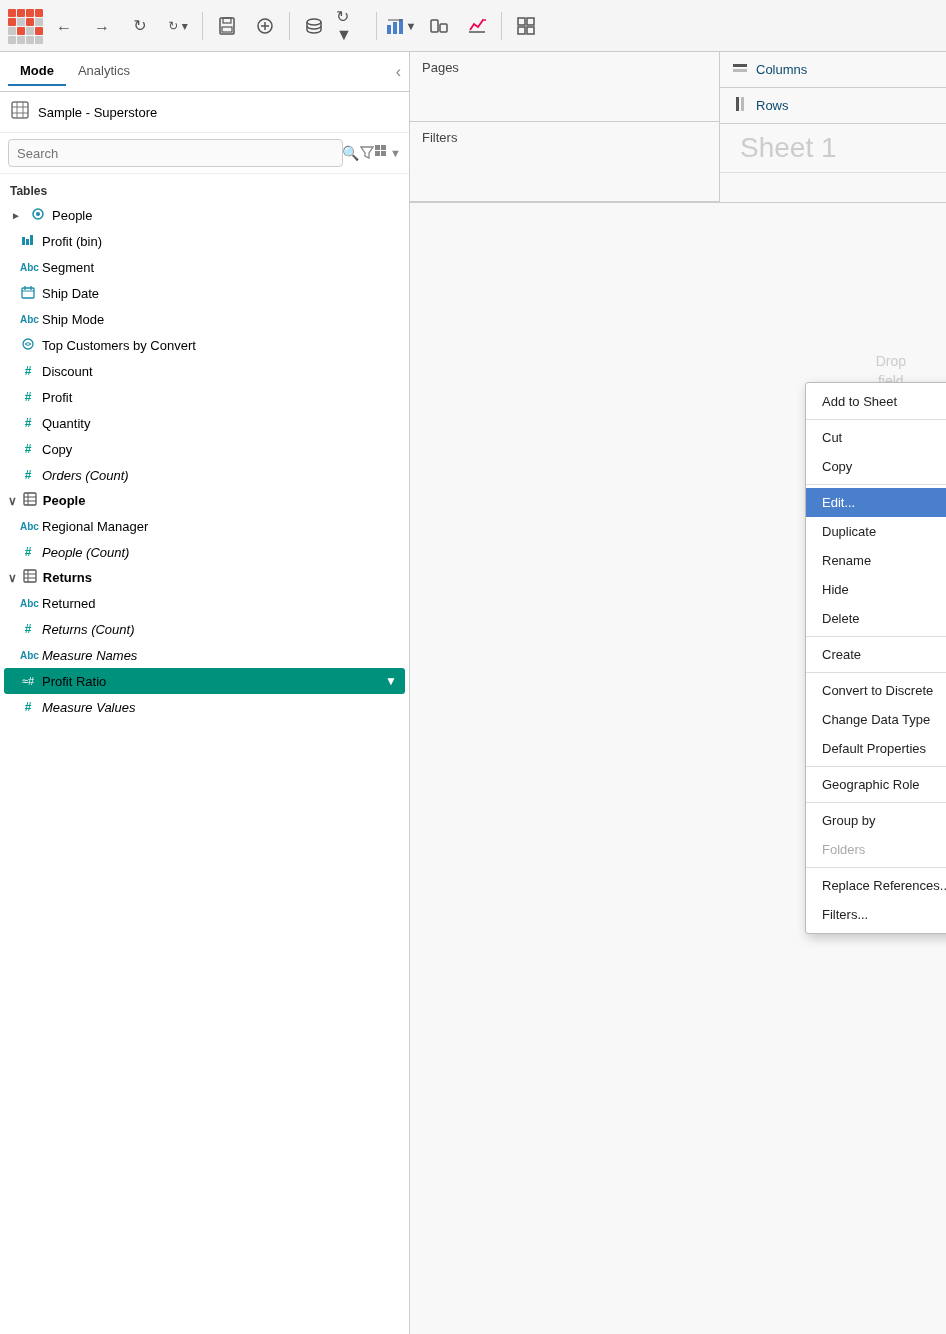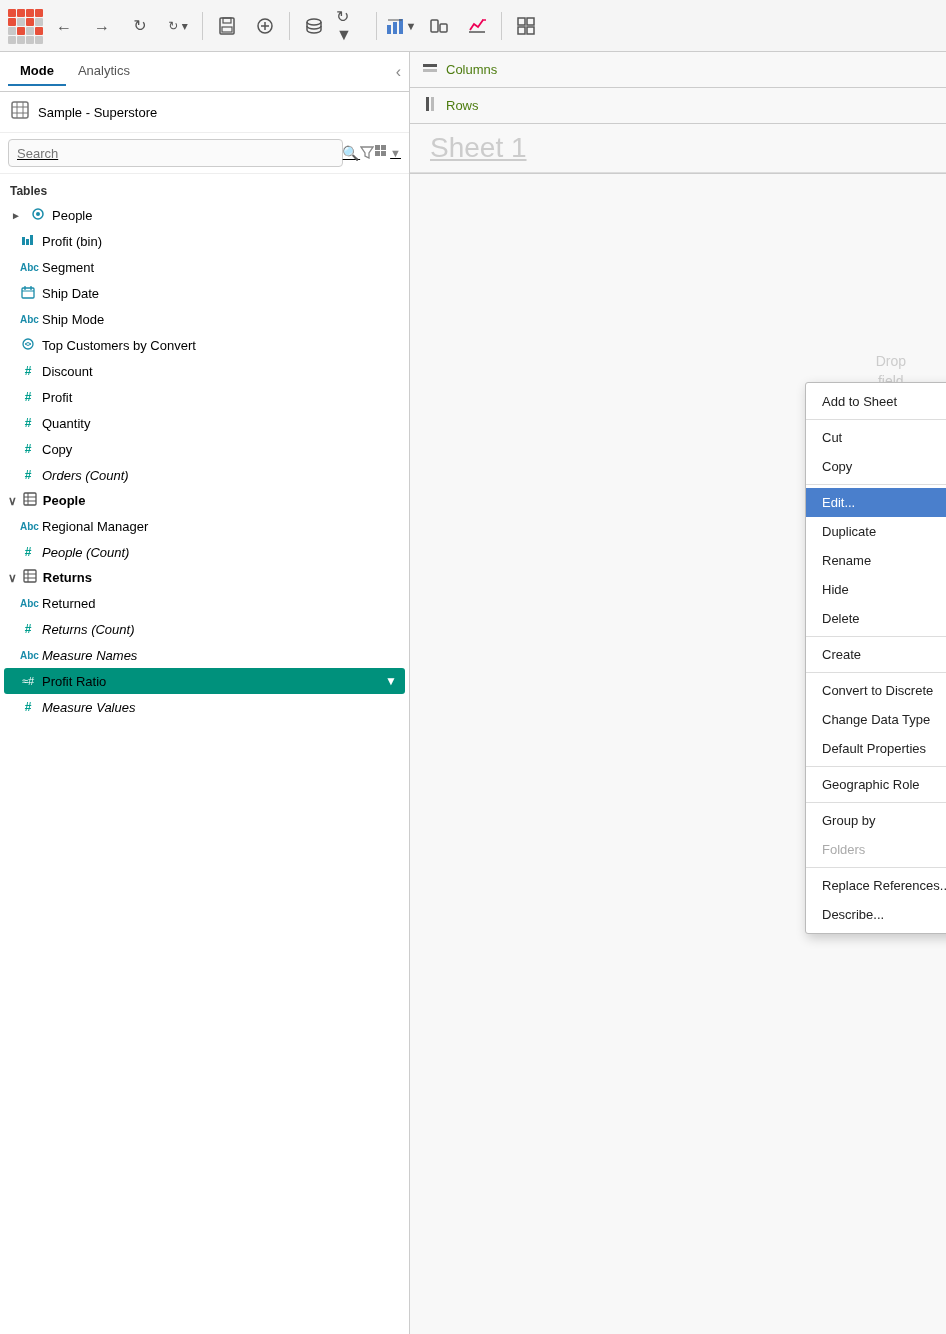--- a/index.html
+++ b/index.html
@@ -89,21 +89,20 @@
       font-size: 13px;
     }
     .ds-icon { color: #777; font-size: 16px; }
 
     
     .search-row {
       display: flex;
       align-items: center;
       padding: 6px 8px;
       border-bottom: 1px solid #eee;
-      text-decoration: underline;
     }
     .search-input {
       flex: 1;
       height: 28px;
       border: 1px solid #ccc;
       border-radius: 4px;
       padding: 0 8px;
       font-size: 13px;
       background: #fafafa;
     }
@@ -188,31 +187,30 @@
       color: #444;
     }
     .shelf-row {
       display: flex;
       align-items: center;
       border-bottom: 1px solid #ccc;
       height: 36px;
       padding: 0 12px;
       gap: 8px;
     }
-    .shelf-label { font-size: 13px; color: #4d7c0f; }
+    .shelf-label { font-size: 13px; color: #0c4a6e; }
     .shelf-icon { color: #555; font-size: 14px; }
     .sheet-title-bar {
       display: flex;
       align-items: center;
       padding: 8px 20px;
       font-size: 28px;
       color: #ccc;
       font-weight: 300;
       border-bottom: 1px solid #ddd;
-      text-decoration: underline;
     }
     .drop-field-hint {
       position: absolute;
       right: 40px;
       top: 300px;
       color: #ccc;
       font-size: 14px;
       text-align: center;
       line-height: 1.4;
     }
@@ -536,20 +534,28 @@
         <span class="field-name italic">Measure Values</span>
       </div>
 
     </div>
   </div>
 
   <div class="right-panel">
 
     <div style="display:flex;border-bottom:1px solid #ccc;">
 
+      <div style="width:310px;border-right:1px solid #ccc;flex-shrink:0;">
+        <div class="card-section">
+          <span class="card-label">Pages</span>
+        </div>
+        <div class="card-section" style="min-height:80px;">
+          <span class="card-label">Filters</span>
+        </div>
+      </div>
 
       <div style="flex:1;">
         <div class="shelf-row">
           <span class="shelf-icon">
             <svg width="16" height="16" viewBox="0 0 16 16">
                 <rect x="1" y="4" width="14" height="3" fill="#555"></rect>
                 <rect x="1" y="9" width="14" height="3" fill="#bbb"></rect>
               </svg>
           </span>
           <span class="shelf-label">Columns</span>
@@ -647,18 +653,18 @@
         <span>Folders</span>
 
       </div>
       <div class="menu-separator"></div>
 
       <div class="menu-item">
         <span>Replace References...</span>
       </div>
 
       <div class="menu-item">
-        <span>Describe...</span>
+        <span>Filters...</span>
       </div>
     </div>
 
   </div>
 </div>
 
 </body></html>

